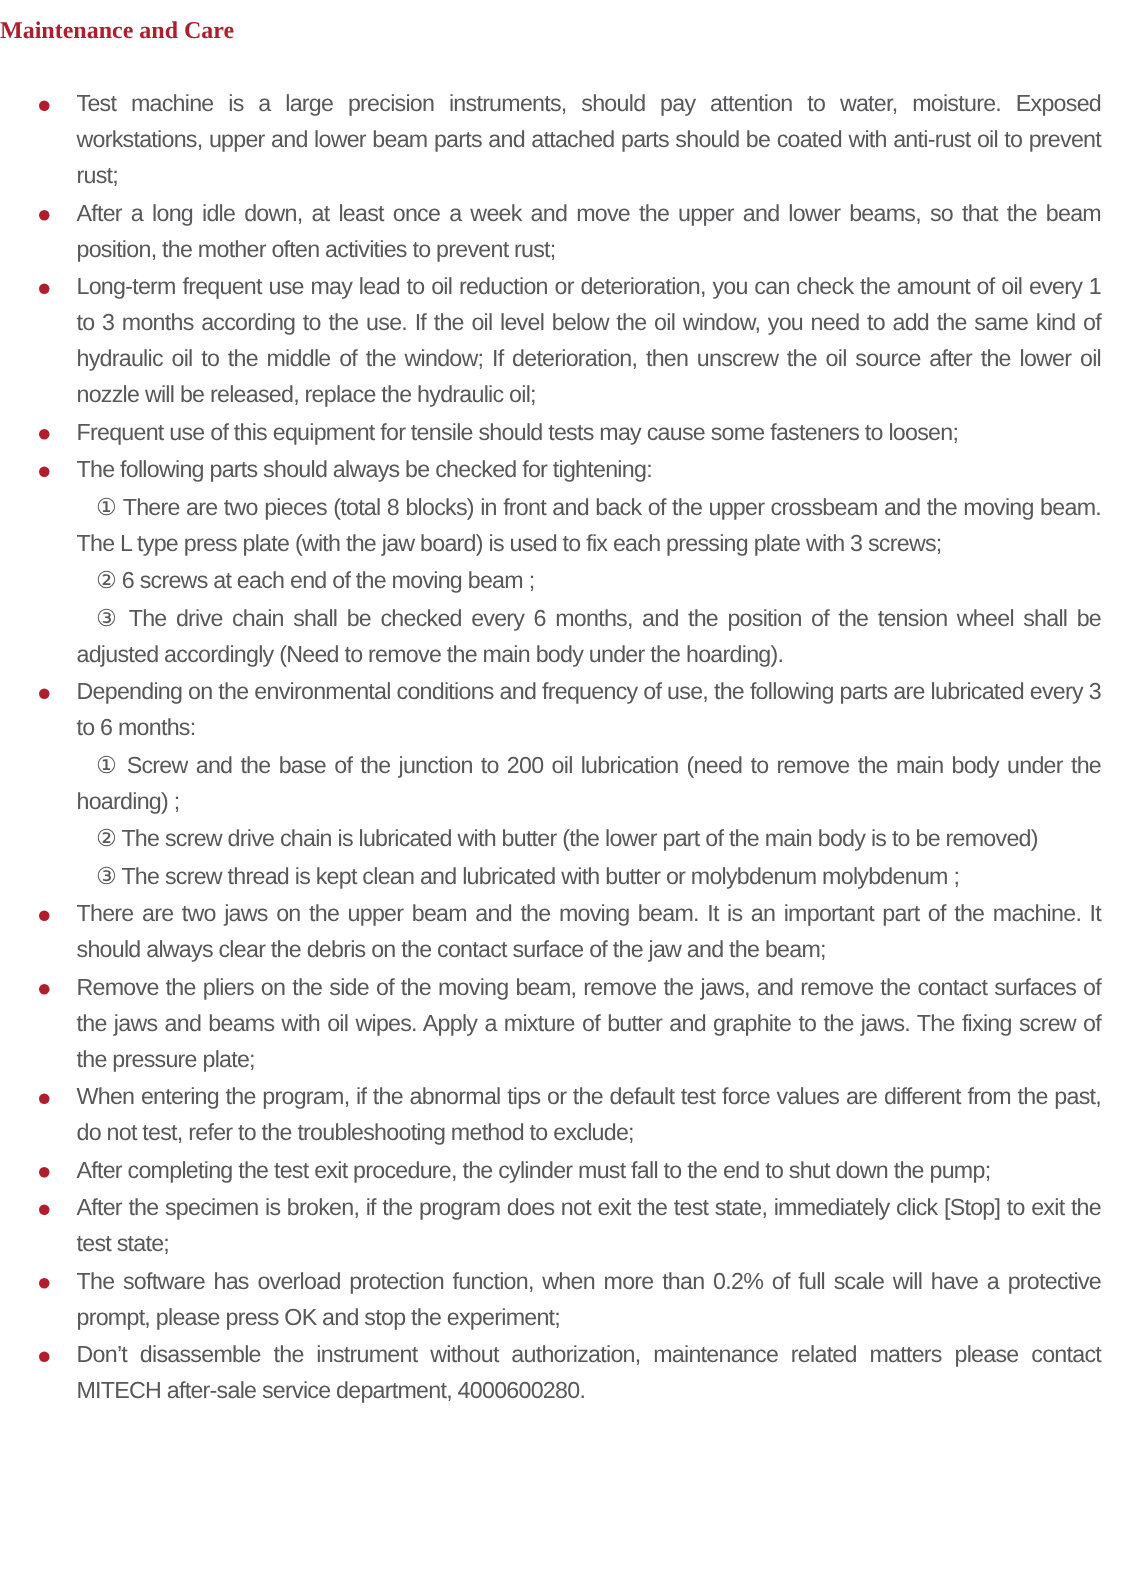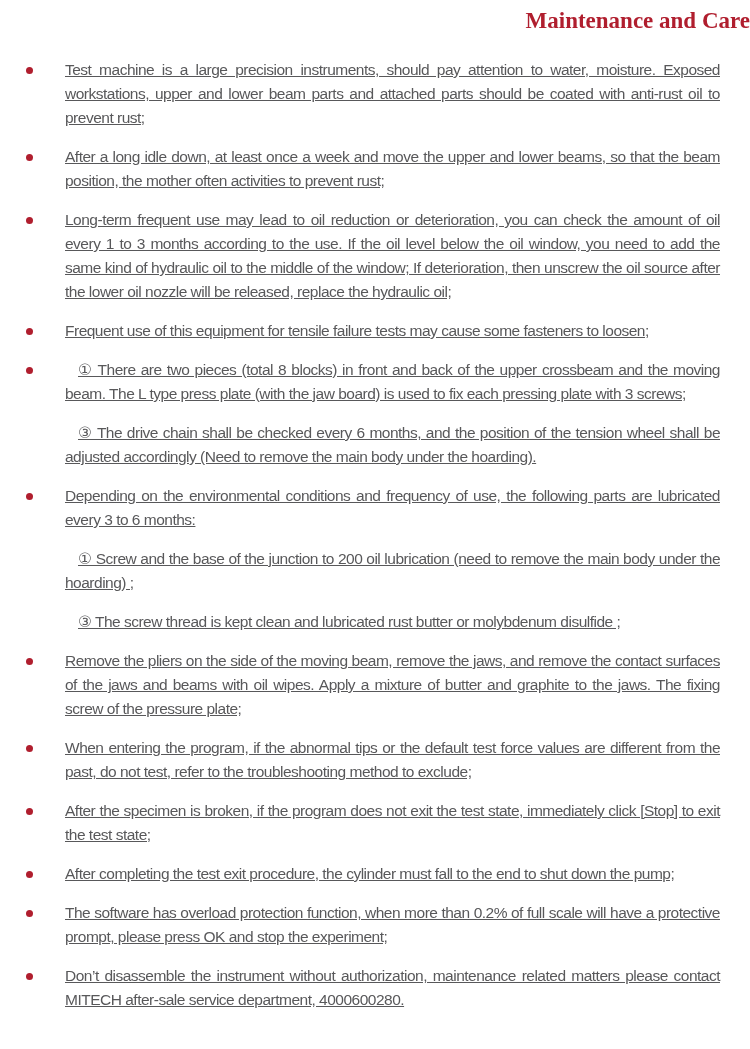--- a/index.html
+++ b/index.html
@@ -14,43 +14,42 @@
     width: 750px;
     height: 1049px;
     background: var(--page-bg);
     overflow: hidden;
     font-family: "Liberation Sans", "DejaVu Sans", sans-serif;
   }
   .title {
     margin: 0;
     padding-top: 6px;
     width: 100%;
-    text-align: right;
+    text-align: left;
     font-family: "Liberation Serif", "DejaVu Serif", serif;
     font-weight: bold;
-    font-size: 23px;
+    font-size: 16px;
     line-height: 30px;
     color: var(--accent);
   }
   .bullet-list {
     list-style: none;
     margin: 22px 15px 0 50px;
     padding: 0;
   }
   .bullet-item {
     position: relative;
   }
   .item-text {
-    margin: 15px;
+    margin: 1px;
     text-align: justify;
     font-size: 15.5px;
     line-height: 24px;
     letter-spacing: -0.5px;
     color: var(--body-text);
-    text-decoration: underline;
   }
   .subitem {
     text-indent: 13px;
   }
   .bullet {
     position: absolute;
     left: -24px;
     top: 8.5px;
     width: 7px;
     height: 7px;
@@ -74,56 +73,63 @@
     <p class="item-text">After a long idle down, at least once a week and move the upper and lower beams, so that the beam position, the mother often activities to prevent rust;</p>
   </li>
 
   <li class="bullet-item">
     <span class="bullet"></span>
     <p class="item-text">Long-term frequent use may lead to oil reduction or deterioration, you can check the amount of oil every 1 to 3 months according to the use. If the oil level below the oil window, you need to add the same kind of hydraulic oil to the middle of the window; If deterioration, then unscrew the oil source after the lower oil nozzle will be released, replace the hydraulic oil;</p>
   </li>
 
   <li class="bullet-item">
     <span class="bullet"></span>
-    <p class="item-text">Frequent use of this equipment for tensile failure tests may cause some fasteners to loosen;</p>
+    <p class="item-text">Frequent use of this equipment for tensile should tests may cause some fasteners to loosen;</p>
   </li>
 
   <li class="bullet-item">
     <span class="bullet"></span>
+    <p class="item-text">The following parts should always be checked for tightening:</p>
   <p class="item-text subitem">① There are two pieces (total 8 blocks) in front and back of the upper crossbeam and the moving beam. The L type press plate (with the jaw board) is used to fix each pressing plate with 3 screws;</p>
+        <p class="item-text subitem">② 6 screws at each end of the moving beam ;</p>
         <p class="item-text subitem">③ The drive chain shall be checked every 6 months, and the position of the tension wheel shall be adjusted accordingly (Need to remove the main body under the hoarding).</p>
       </li>
 
   <li class="bullet-item">
     <span class="bullet"></span>
     <p class="item-text">Depending on the environmental conditions and frequency of use, the following parts are lubricated every 3 to 6 months:</p>
   <p class="item-text subitem">① Screw and the base of the junction to 200 oil lubrication (need to remove the main body under the hoarding) ;</p>
-        <p class="item-text subitem">③ The screw thread is kept clean and lubricated rust butter or molybdenum disulfide ;</p>
+        <p class="item-text subitem">② The screw drive chain is lubricated with butter (the lower part of the main body is to be removed)</p>
+        <p class="item-text subitem">③ The screw thread is kept clean and lubricated with butter or molybdenum molybdenum ;</p>
       </li>
 
+  <li class="bullet-item">
+    <span class="bullet"></span>
+    <p class="item-text">There are two jaws on the upper beam and the moving beam. It is an important part of the machine. It should always clear the debris on the contact surface of the jaw and the beam;</p>
+  </li>
 
   <li class="bullet-item">
     <span class="bullet"></span>
     <p class="item-text">Remove the pliers on the side of the moving beam, remove the jaws, and remove the contact surfaces of the jaws and beams with oil wipes. Apply a mixture of butter and graphite to the jaws. The fixing screw of the pressure plate;</p>
   </li>
 
 
   <li class="bullet-item">
     <span class="bullet"></span>
     <p class="item-text">When entering the program, if the abnormal tips or the default test force values are different from the past, do not test, refer to the troubleshooting method to exclude;</p>
   </li>
 
   <li class="bullet-item">
     <span class="bullet"></span>
-    <p class="item-text">After the specimen is broken, if the program does not exit the test state, immediately click [Stop] to exit the test state;</p>
+    <p class="item-text">After completing the test exit procedure, the cylinder must fall to the end to shut down the pump;</p>
   </li>
 
   <li class="bullet-item">
     <span class="bullet"></span>
-    <p class="item-text">After completing the test exit procedure, the cylinder must fall to the end to shut down the pump;</p>
+    <p class="item-text">After the specimen is broken, if the program does not exit the test state, immediately click [Stop] to exit the test state;</p>
   </li>
 
   <li class="bullet-item">
     <span class="bullet"></span>
     <p class="item-text">The software has overload protection function, when more than 0.2% of full scale will have a protective prompt, please press OK and stop the experiment;</p>
   </li>
 
   <li class="bullet-item">
     <span class="bullet"></span>
     <p class="item-text">Don’t disassemble the instrument without authorization, maintenance related matters please contact MITECH after-sale service department, 4000600280.</p>

